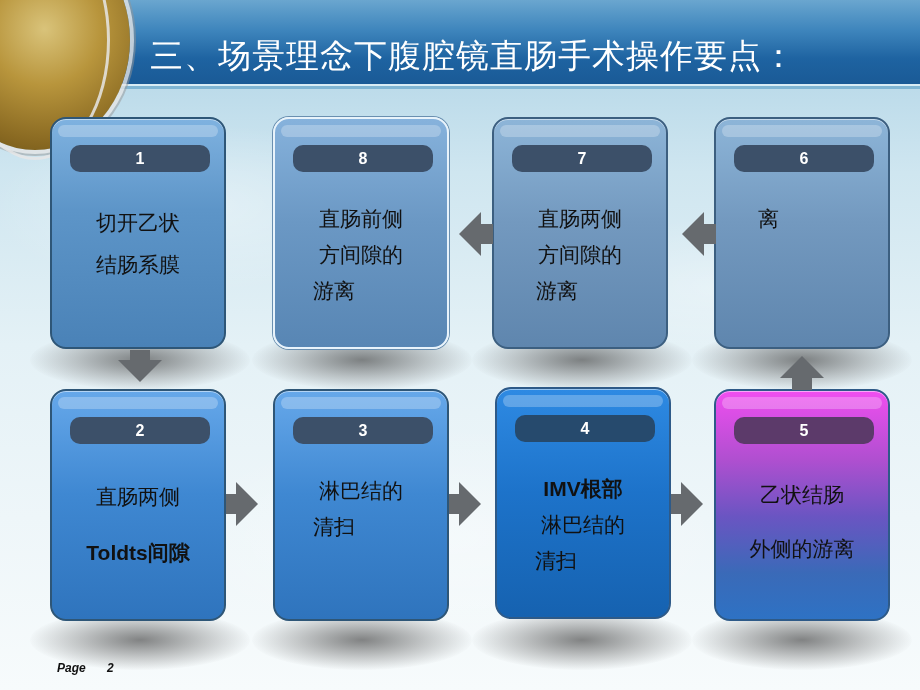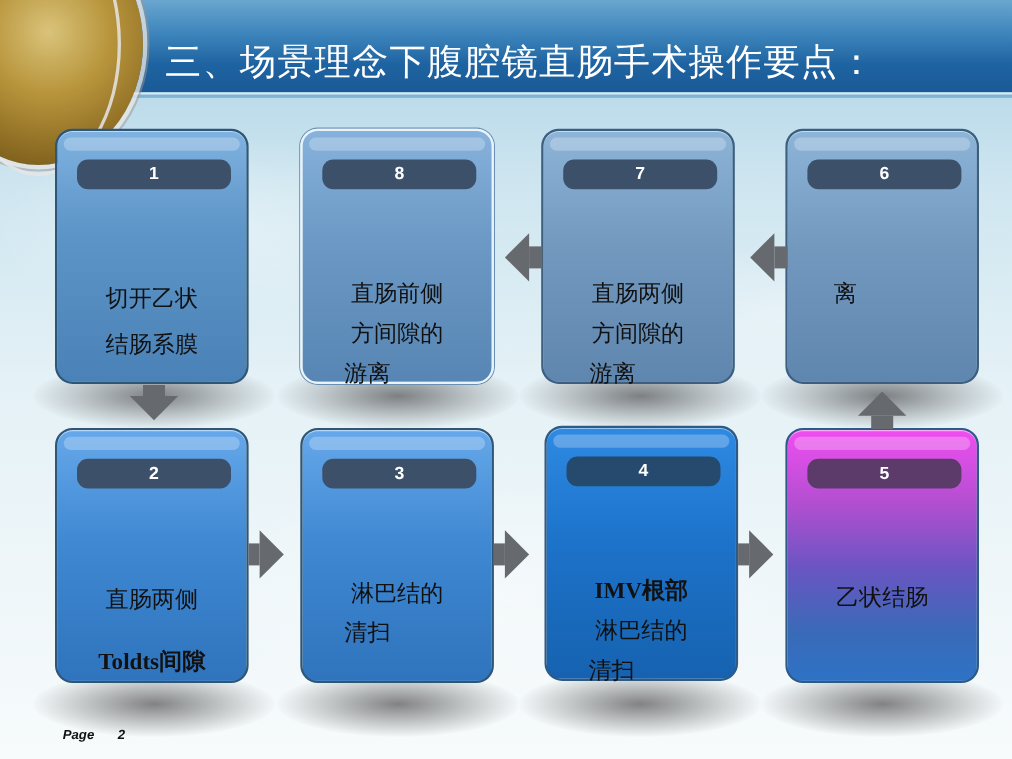--- a/index.html
+++ b/index.html
@@ -56,22 +56,21 @@
       position: absolute; left: 18px; right: 14px; top: 26px; height: 27px;
       border-radius: 10px;
       background: #3c5069;
       color: #ffffff; font-weight: bold; font-size: 16px;
       font-family: "Liberation Sans", sans-serif;
       text-align: center; line-height: 27px;
     }
     .card .txt {
       position: absolute; left: 0; right: 0; top: 82px;
       text-align: center; color: #111; font-size: 21px; line-height: 36px;
-      font-family: Liberation Serif, serif;
-      margin-top: 48px;
+      font-family: Liberation Sans, sans-serif;
     }
     .card .txt span { display: block; }
     .shadow {
       position: absolute; width: 220px; height: 60px; border-radius: 50%;
       background: radial-gradient(ellipse at center, rgba(80,80,80,0.7) 0%, rgba(120,120,120,0.4) 40%, rgba(200,200,200,0) 72%);
     }
     .c-blue-light { background: linear-gradient(180deg, #7fb2e0 0%, #5d95c8 40%, #4a82b7 100%); }
     .c-blue-gray  { background: linear-gradient(180deg, #8db5d8 0%, #7399bf 45%, #5f86ae 100%); border-color:#3c5f80; }
     .c-blue-white { background: linear-gradient(180deg, #86b2dc 0%, #6b98c4 45%, #5886b4 100%); border-color:#e8f3fb; box-shadow: 0 0 0 1px #6a8fb0; }
     .c-blue-vivid { background: linear-gradient(180deg, #66a8ea 0%, #3f88d2 45%, #2f74bd 100%); }
@@ -175,20 +174,21 @@
     <span>淋巴结的</span>
     <span style="text-align:left;padding-left:38px;">清扫</span>
   </div>
 </div>
 
 <div class="card c-purple" style="left:714px;top:389px;">
   <div class="gloss"></div>
   <div class="num">5</div>
   <div class="txt" style="top:86px;">
     <span>乙状结肠</span>
+    <span style="margin-top:18px;">外侧的游离</span>
   </div>
 </div>
 
 <div style="position:absolute;left:118px;top:350px;width:44px;height:34px;">
   <div class="arrow-stem" style="left:12px;top:0;width:20px;height:10px;"></div>
   <div class="arrow" style="left:0;top:10px;border-left:22px solid transparent;border-right:22px solid transparent;border-top:22px solid #666a6e;"></div>
 </div>
 
 <div style="position:absolute;left:226px;top:482px;width:34px;height:44px;">
   <div class="arrow-stem" style="left:0;top:12px;width:10px;height:20px;"></div>

